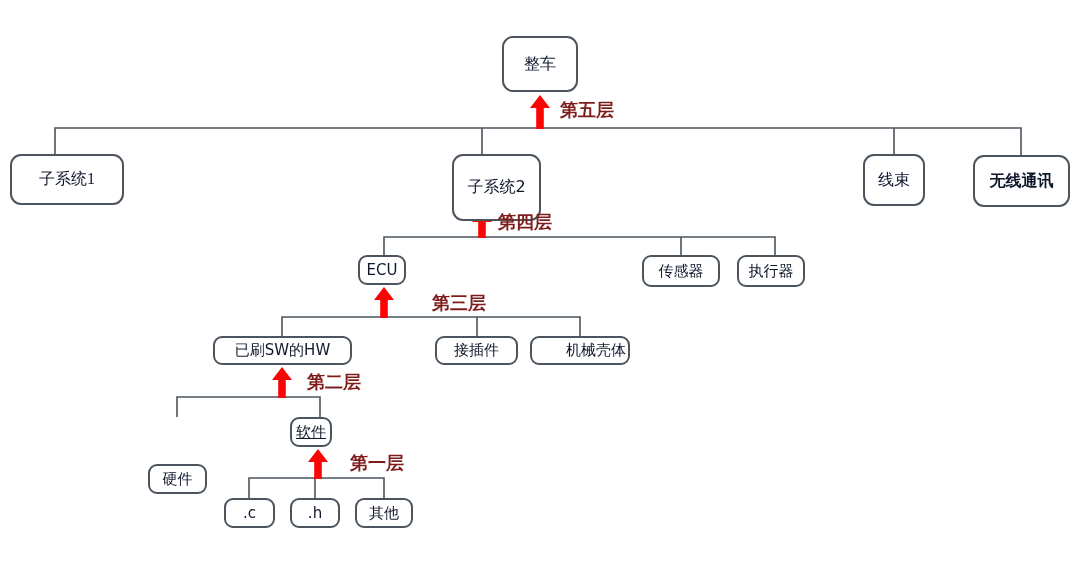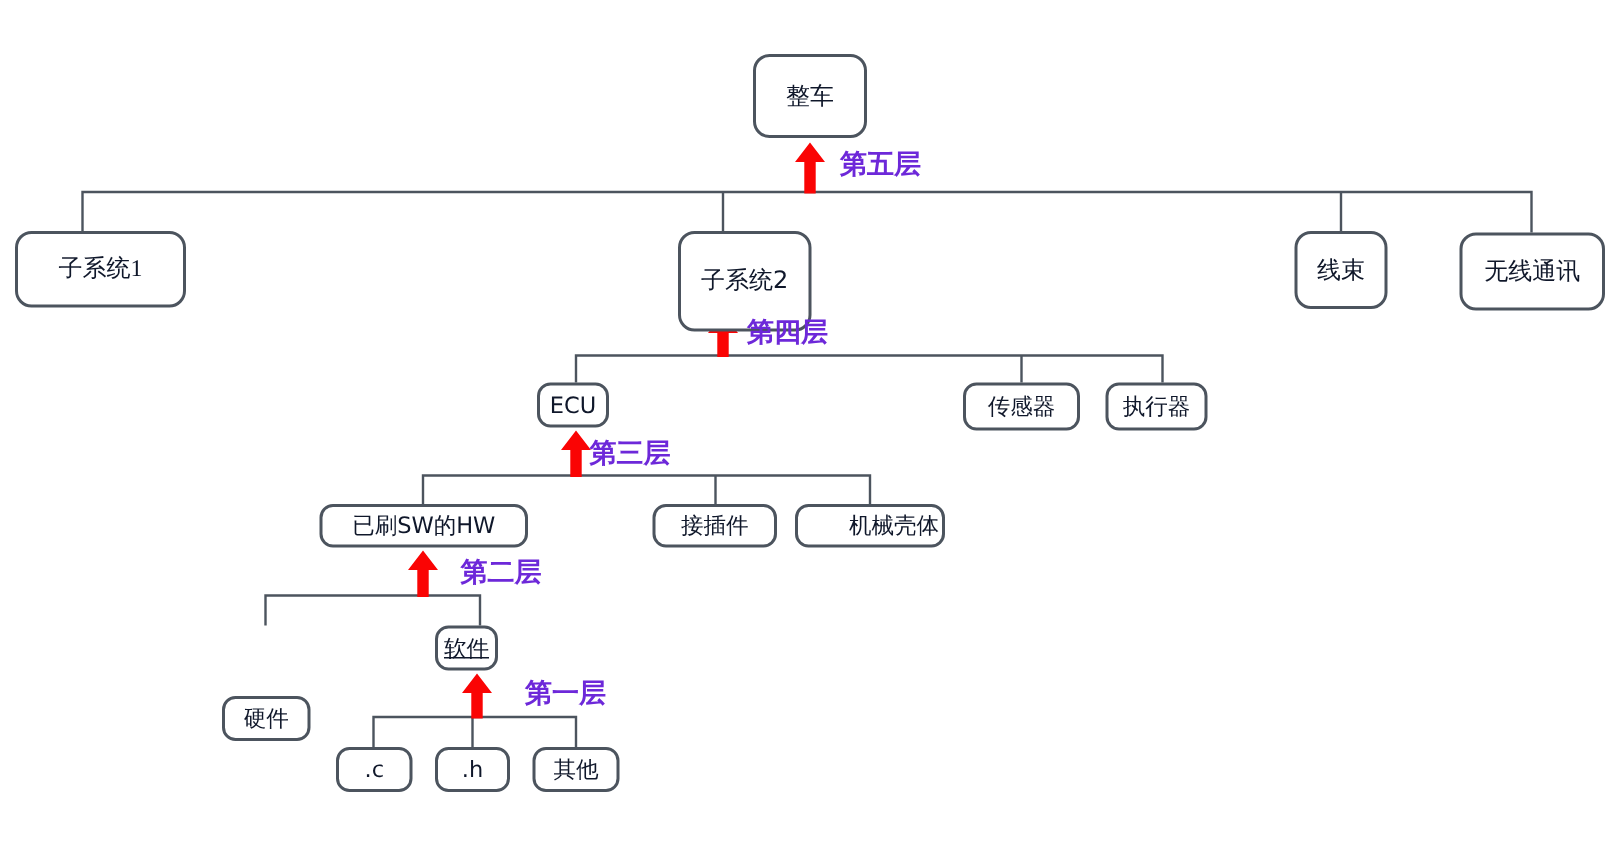--- a/index.html
+++ b/index.html
@@ -9,21 +9,21 @@
   }
   .wires{position:absolute;left:0;top:0;width:1080px;height:566px;}
   .node{
     position:absolute;box-sizing:border-box;background:#ffffff;
     border:2px solid #4c545e;border-radius:9px;
     display:flex;align-items:center;justify-content:center;
     color:#0f172a;font-size:15px;white-space:nowrap;
   }
   .node.big{border-radius:11px;font-size:16px;}
   .lvl{
-    position:absolute;color:#6d28d9;font-weight:bold;font-size:18px;
+    position:absolute;color:#7f1d1d;font-weight:bold;font-size:18px;
     line-height:1;white-space:nowrap;
   }
 </style>
 </head>
 <body>
 
 <div class="canvas">
 
   <svg class="wires" width="1080" height="566" viewBox="0 0 1080 566">
     <g fill="none" stroke="#4c545e" stroke-width="1.6">
@@ -40,36 +40,36 @@
       <path d="M282,367 L292,380 L285.8,380 L285.8,398 L278.2,398 L278.2,380 L272,380 Z" fill="#fa0404"></path>
       <path d="M318,449 L328,462 L321.8,462 L321.8,479 L314.2,479 L314.2,462 L308,462 Z" fill="#fa0404"></path>
     </g>
   </svg>
 
   <div class="node big" style="left:502px;top:36px;width:76px;height:56px;">整车</div>
 
   <div class="node big" style="left:10px;top:154px;width:114px;height:51px;font-family:Liberation Serif, serif;">子系统1</div>
   <div class="node big" style="left:452px;top:154px;width:89px;height:67px;">子系统2</div>
   <div class="node big" style="left:863px;top:154px;width:62px;height:52px;">线束</div>
-  <div class="node big" style="left:973px;top:155px;width:97px;height:52px;">无线通讯</div>
+  <div class="node big" style="left:973px;top:155px;width:97px;height:52px;font-weight:bold;">无线通讯</div>
 
   <div class="node" style="left:358px;top:255px;width:48px;height:30px;">ECU</div>
   <div class="node" style="left:642px;top:255px;width:78px;height:32px;">传感器</div>
   <div class="node" style="left:737px;top:255px;width:68px;height:32px;">执行器</div>
 
   <div class="node" style="left:213px;top:336px;width:139px;height:29px;">已刷SW的HW</div>
   <div class="node" style="left:435px;top:336px;width:83px;height:29px;">接插件</div>
   <div class="node" style="left:530px;top:336px;width:100px;height:29px;padding-left:32px;">机械壳体</div>
 
   <div class="node" style="left:148px;top:417px;width:59px;height:30px;margin-top:47px;">硬件</div>
   <div class="node" style="left:290px;top:417px;width:42px;height:30px;text-decoration:underline;">软件</div>
 
   <div class="node" style="left:224px;top:498px;width:51px;height:30px;">.c</div>
   <div class="node" style="left:290px;top:498px;width:50px;height:30px;">.h</div>
   <div class="node" style="left:355px;top:498px;width:58px;height:30px;">其他</div>
 
   <div class="lvl" style="left:560px;top:101px;">第五层</div>
   <div class="lvl" style="left:498px;top:213px;">第四层</div>
-  <div class="lvl" style="left:393px;top:294px;">第三层</div>
+  <div class="lvl" style="left:432px;top:294px;">第三层</div>
   <div class="lvl" style="left:307px;top:373px;">第二层</div>
   <div class="lvl" style="left:350px;top:454px;">第一层</div>
 
 </div>
 
 </body></html>

